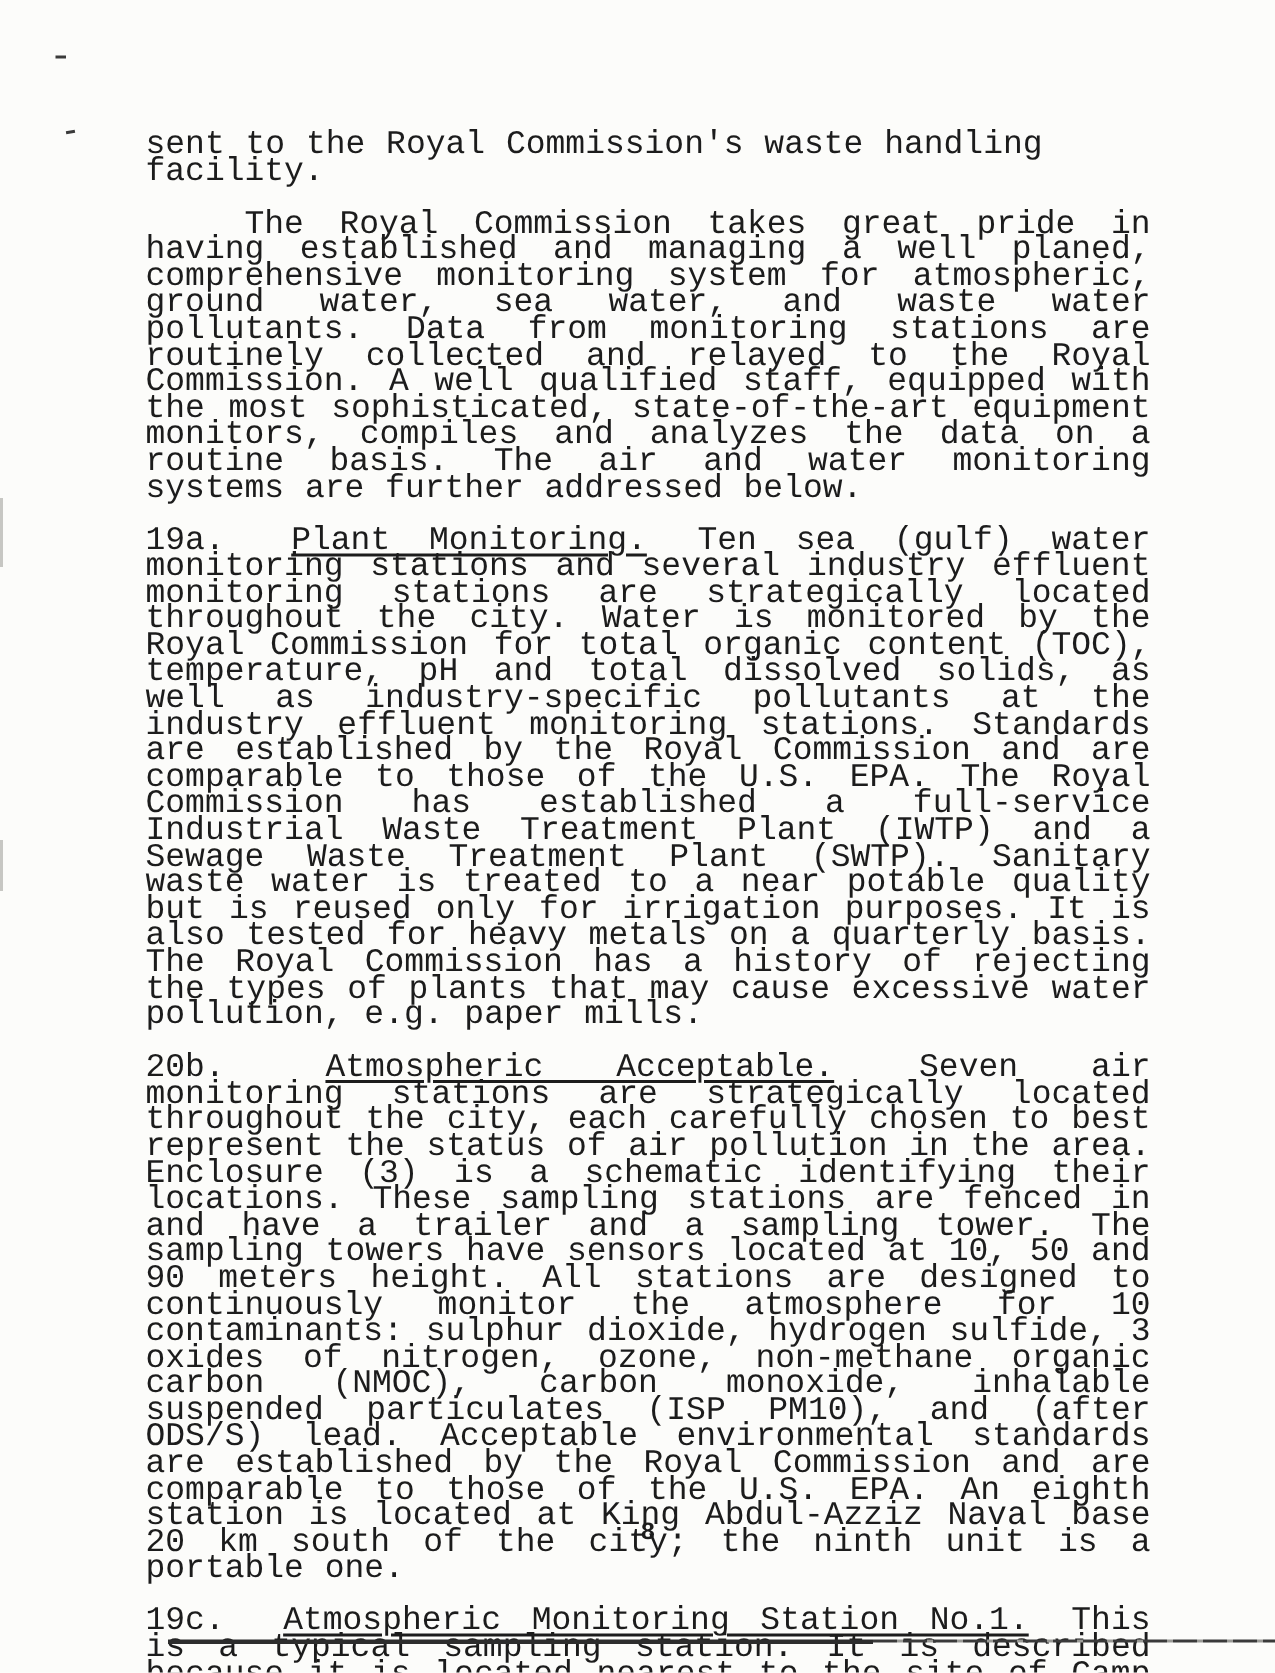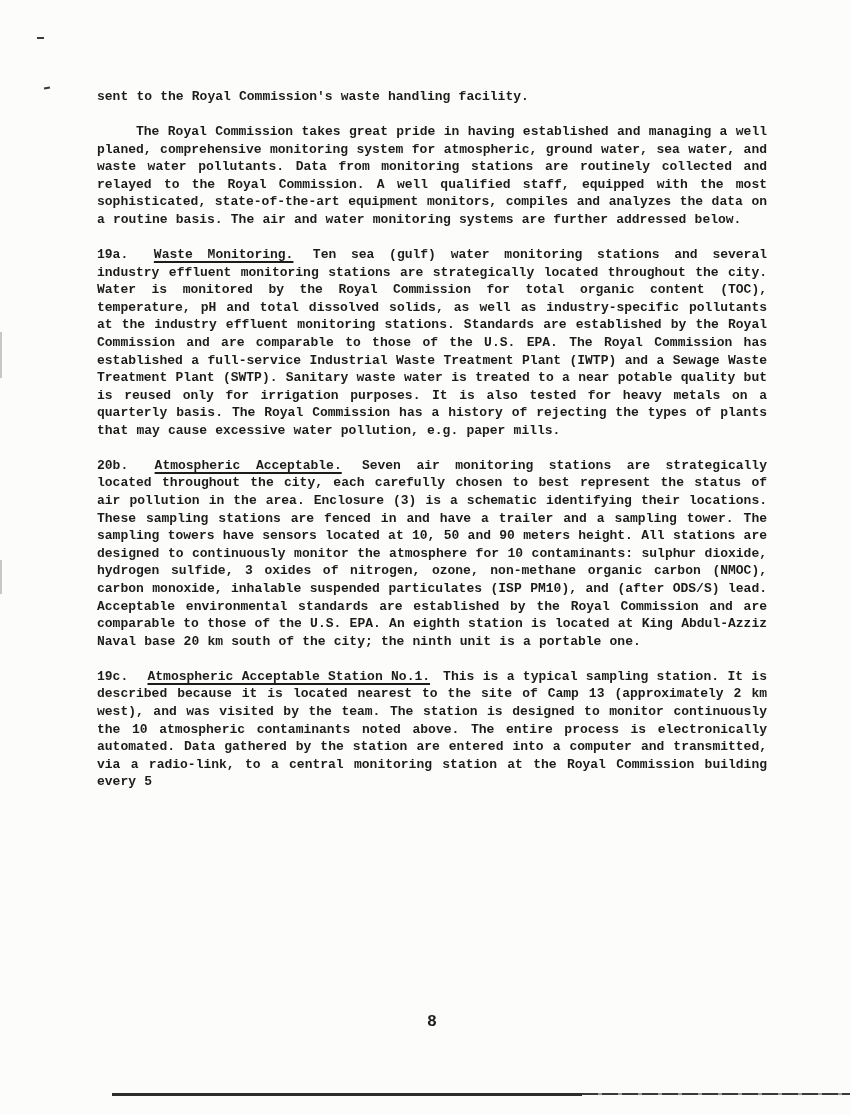--- a/index.html
+++ b/index.html
@@ -16,23 +16,23 @@
     overflow: hidden;
     color: #1c1c1c;
   }
   .content {
     position: absolute;
     left: 97px;
     top: 88px;
     width: 670px;
   }
   .para {
-    font-size: 13px;
+    font-size: 22px;
     line-height: 17.6px;
-    font-weight: 700;
+    font-weight: 400;
     text-align: justify;
     margin-bottom: 17.4px;
     word-spacing: 0.05ch;
   }
   .para.single { text-align: left; }
   .para.heading { text-align: left; letter-spacing: 0.2px; }
   .para.indent { text-indent: 5ch; }
   .sec-label { margin-right: 1.4ch; }
   .sub-title {
     text-decoration: underline;
@@ -86,33 +86,33 @@
 
   <div class="content">
 
     <p class="para single">sent to the Royal Commission's waste handling facility.</p>
 
 
     <p class="para indent">The Royal Commission takes great pride in having established and managing a well planed, comprehensive monitoring system for atmospheric, ground water, sea water, and waste water pollutants. Data from monitoring stations are routinely collected and relayed to the Royal Commission. A well qualified staff, equipped with the most sophisticated, state-of-the-art equipment monitors, compiles and analyzes the data on a routine basis. The air and water monitoring systems are further addressed below.</p>
 
     <p class="para">
       <span class="sec-label">19a.</span>
-      <span class="sub-title">Waste Monitoring.</span>
+      <span class="sub-title">Plant Monitoring.</span>
       <span class="sub-body">Ten sea (gulf) water monitoring stations and several industry effluent monitoring stations are strategically located throughout the city. Water is monitored by the Royal Commission for total organic content (TOC), temperature, pH and total dissolved solids, as well as industry-specific pollutants at the industry effluent monitoring stations. Standards are established by the Royal Commission and are comparable to those of the U.S. EPA. The Royal Commission has established a full-service Industrial Waste Treatment Plant (IWTP) and a Sewage Waste Treatment Plant (SWTP). Sanitary waste water is treated to a near potable quality but is reused only for irrigation purposes. It is also tested for heavy metals on a quarterly basis. The Royal Commission has a history of rejecting the types of plants that may cause excessive water pollution, e.g. paper mills.</span>
     </p>
 
     <p class="para">
       <span class="sec-label">20b.</span>
       <span class="sub-title">Atmospheric Acceptable.</span>
       <span class="sub-body">Seven air monitoring stations are strategically located throughout the city, each carefully chosen to best represent the status of air pollution in the area. Enclosure (3) is a schematic identifying their locations. These sampling stations are fenced in and have a trailer and a sampling tower. The sampling towers have sensors located at 10, 50 and 90 meters height. All stations are designed to continuously monitor the atmosphere for 10 contaminants: sulphur dioxide, hydrogen sulfide, 3 oxides of nitrogen, ozone, non-methane organic carbon (NMOC), carbon monoxide, inhalable suspended particulates (ISP PM10), and (after ODS/S) lead. Acceptable environmental standards are established by the Royal Commission and are comparable to those of the U.S. EPA. An eighth station is located at King Abdul-Azziz Naval base 20 km south of the city; the ninth unit is a portable one.</span>
     </p>
 
     <p class="para">
       <span class="sec-label">19c.</span>
-      <span class="sub-title">Atmospheric Acceptable Station No.1.</span>
+      <span class="sub-title">Atmospheric Monitoring Station No.1.</span>
       <span class="sub-body">This is a typical sampling station. It is described because it is located nearest to the site of Camp 13 (approximately 2 km west), and was visited by the team. The station is designed to monitor continuously the 10 atmospheric contaminants noted above. The entire process is electronically automated. Data gathered by the station are entered into a computer and transmitted, via a radio-link, to a central monitoring station at the Royal Commission building every 5</span>
     </p>
 
   </div>
 
   <div class="page-number">8</div>
 
   <div class="scan-line-solid"></div>
   <div class="scan-line-dashed"></div>
 

